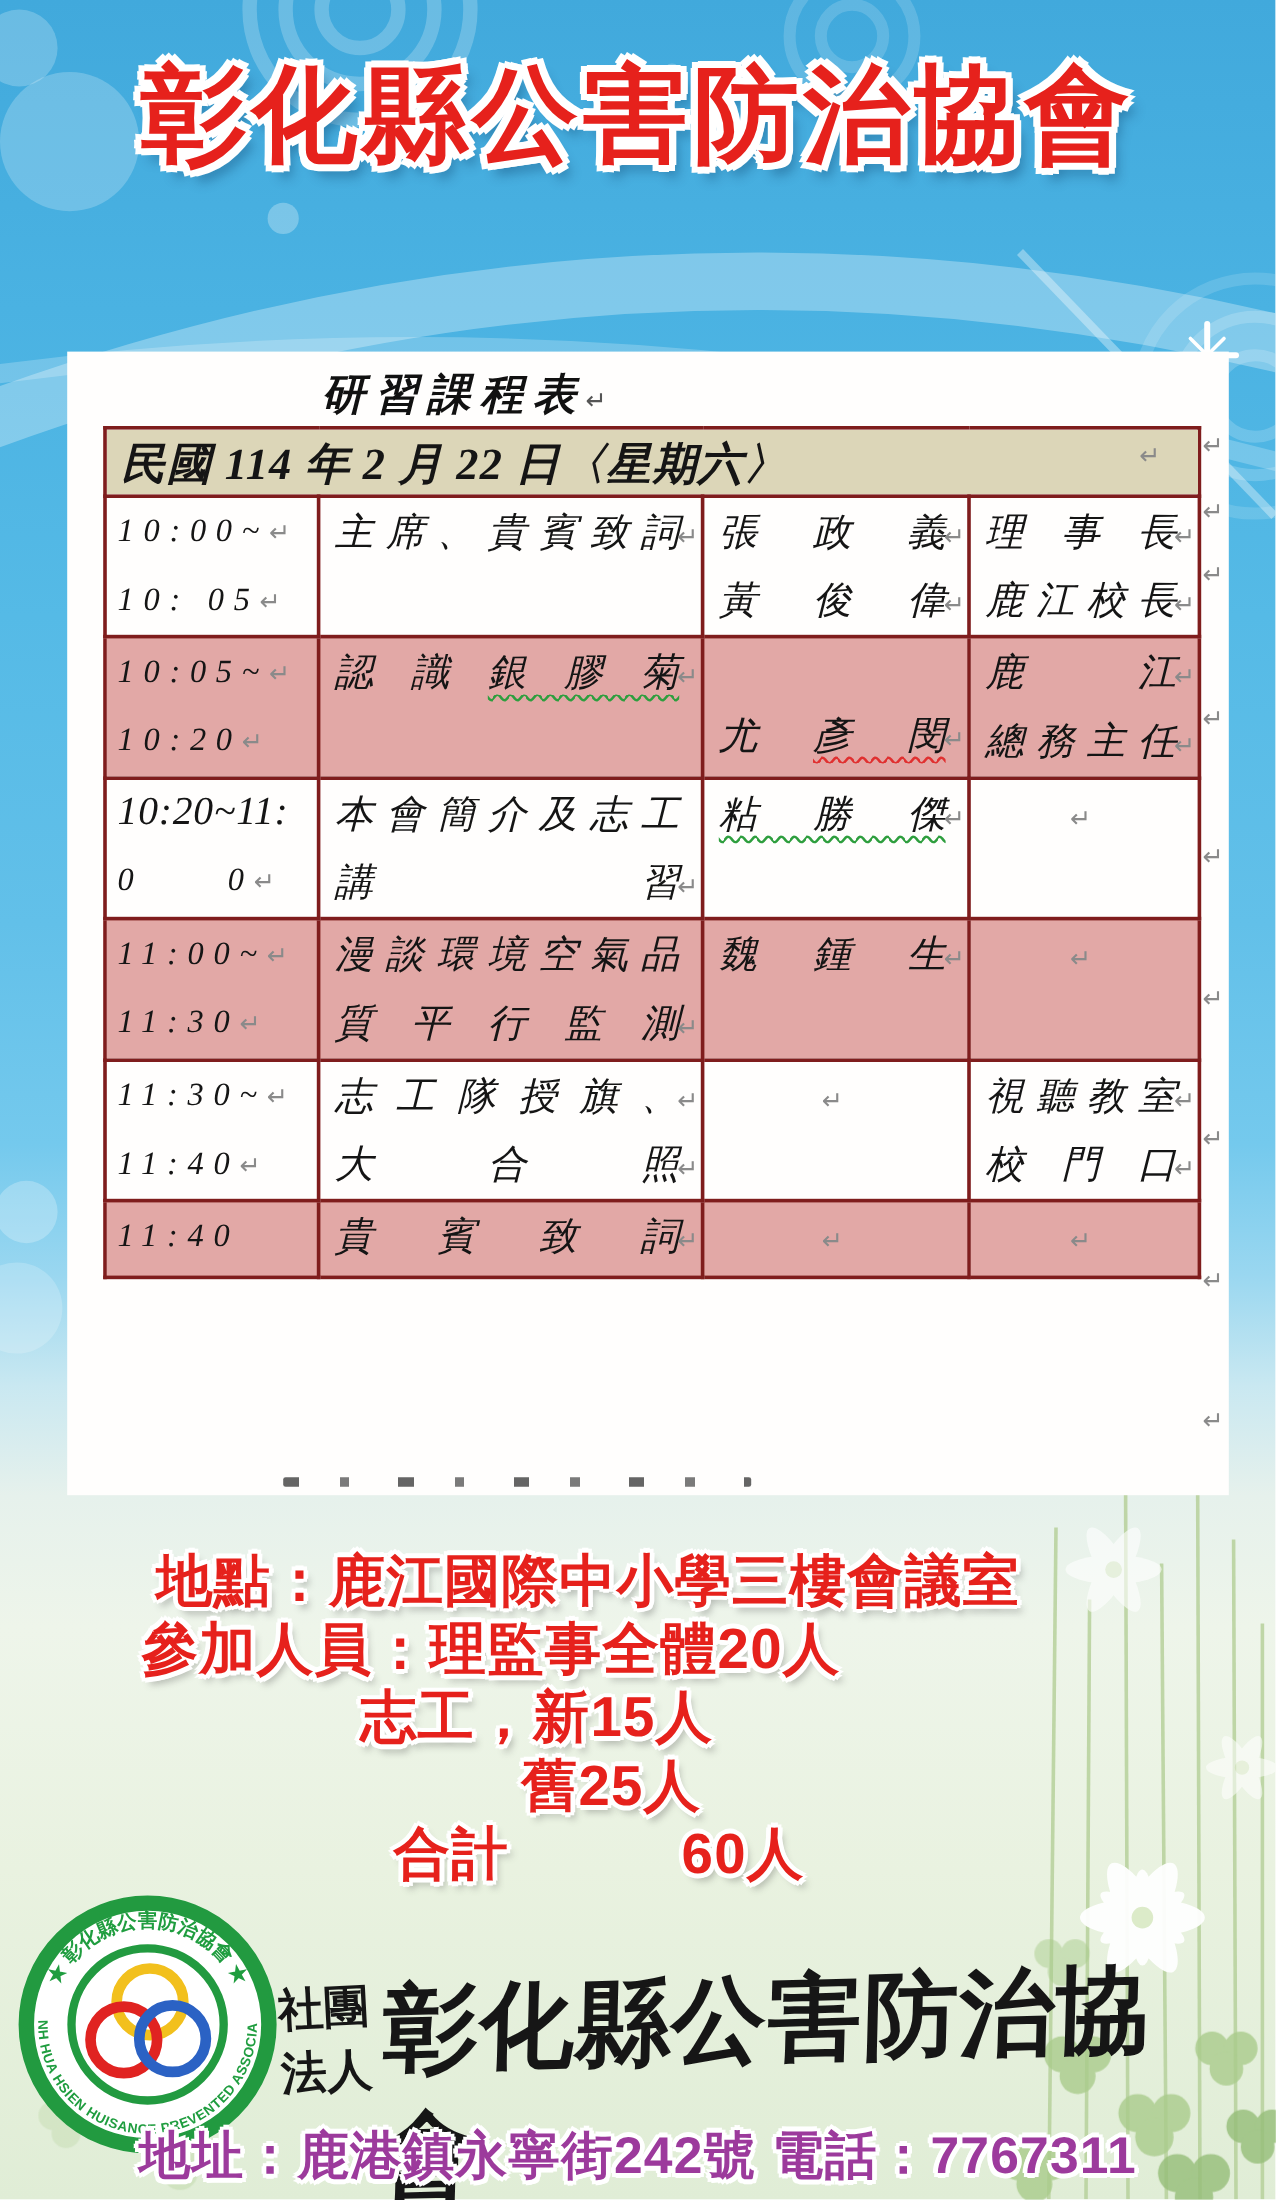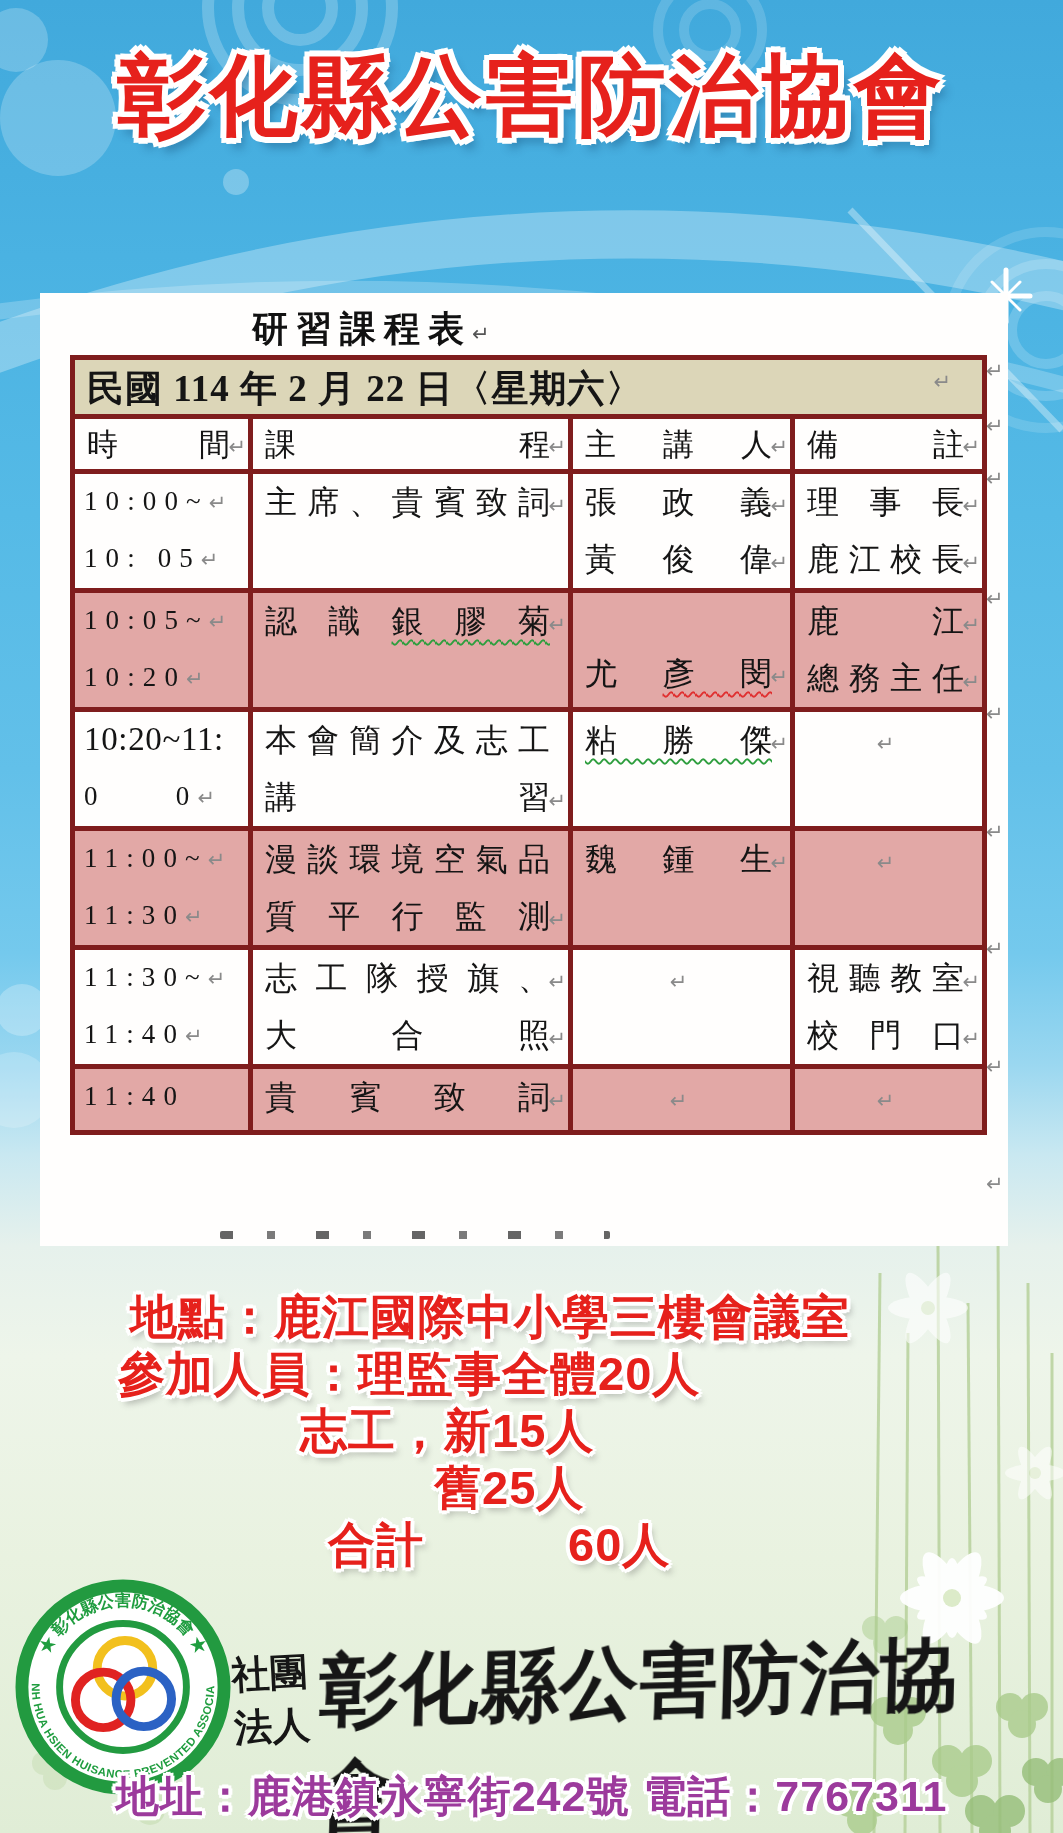--- a/index.html
+++ b/index.html
@@ -20,27 +20,27 @@
     font-family:"Liberation Sans","DejaVu Sans",sans-serif; font-weight:bold;
     color:#e6211c; letter-spacing:4px; line-height:1.0;
     text-shadow:-5px -5px 0 #fff, 5px -5px 0 #fff, -5px 5px 0 #fff, 5px 5px 0 #fff,
                 -6px 0 0 #fff, 6px 0 0 #fff, 0 -6px 0 #fff, 0 6px 0 #fff,
                 7px 10px 10px rgba(0,40,80,.35);
   }
   .rtitle.l1{ font-size:88px; }
   .rtitle.l2{ font-size:86px; margin-top:14px; }
 
   
-  .paper{ position:absolute; left:40px; top:293px; width:968px; height:953px; background:#fffefd; z-index:2; }
+  .paper{ position:absolute; left:56px; top:293px; width:968px; height:953px; background:#fffefd; z-index:2;font-style:italic; }
   .paper-title{ position:absolute; left:212px; top:12px; font-size:36px; font-weight:bold;
                 letter-spacing:8px; color:#111; }
   .paper-title .pilcrow{ letter-spacing:0; color:#555; }
 
   table.sched{ position:absolute; left:30px; top:62px; width:912px; border-collapse:collapse; table-layout:fixed; }
-  table.sched td{ border:5px solid #7f1d1d; vertical-align:top; color:#151515; overflow:hidden; }
+  table.sched td{ border:3px solid #7f1d1d; vertical-align:top; color:#151515; overflow:hidden; }
   tr.h-date{ height:55px; } tr.h-head{ height:53px; }
   tr.h-r0{ height:120px; } tr.h-r1{ height:115px; } tr.h-r2{ height:118px; }
   tr.h-r3{ height:117px; } tr.h-r4{ height:118px; } tr.h-r5{ height:117px; } tr.h-r6{ height:57px; }
   tr.pink td{ background:#e2a8a6; }
 
   .c-date{ background:#dcd6b8; font-size:37px; font-weight:bold; letter-spacing:1px;
            padding:4px 0 0 12px; position:relative; white-space:pre; }
   .c-date .dabs{ position:absolute; right:30px; top:10px; }
 
   .cline{ position:relative; line-height:57px; font-size:32px;
@@ -227,34 +227,20 @@
           <col style="width:320px">
           <col style="width:222px">
           <col style="width:192px">
         </colgroup>
 
       <tbody>
           <tr class="h-date">
         <td colspan="4" class="c-date"><span>民國 114 年 2 月 22 日〈星期六〉</span><span class="pilcrow dabs">↵</span></td>
       </tr>
 
-      <tr class="h-head">
-        <td>
-              <div class="cline"><span>時間</span><span class="pilcrow abs">↵</span></div>
-            </td>
-        <td>
-              <div class="cline"><span>課程</span><span class="pilcrow abs">↵</span></div>
-            </td>
-        <td>
-              <div class="cline"><span>主講人</span><span class="pilcrow abs">↵</span></div>
-            </td>
-        <td>
-              <div class="cline"><span>備註</span><span class="pilcrow abs">↵</span></div>
-            </td>
-      </tr>
 
 
       <tr class="h-r1">
         <td class="c-time">
           <div class="tline"><span class="t">10:00~</span><span class="pilcrow">↵</span></div>
           <div class="tline"><span class="t">10: 05</span><span class="pilcrow">↵</span></div>
         </td>
         <td>
               <div class="cline"><span>主席、貴賓致詞</span><span class="pilcrow abs">↵</span></div>
             </td>

